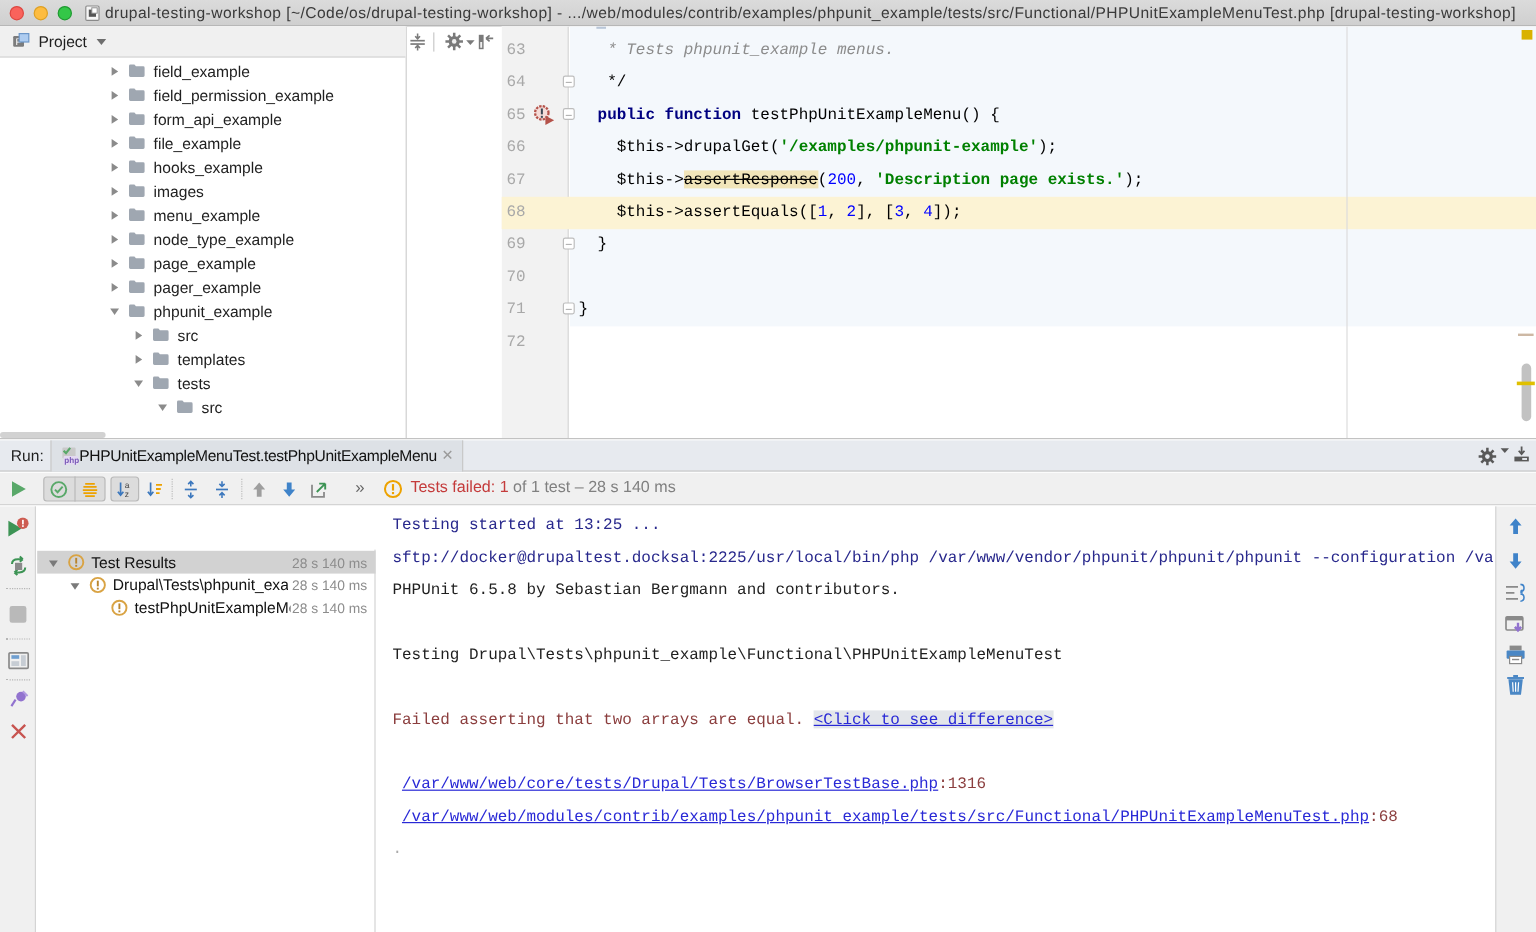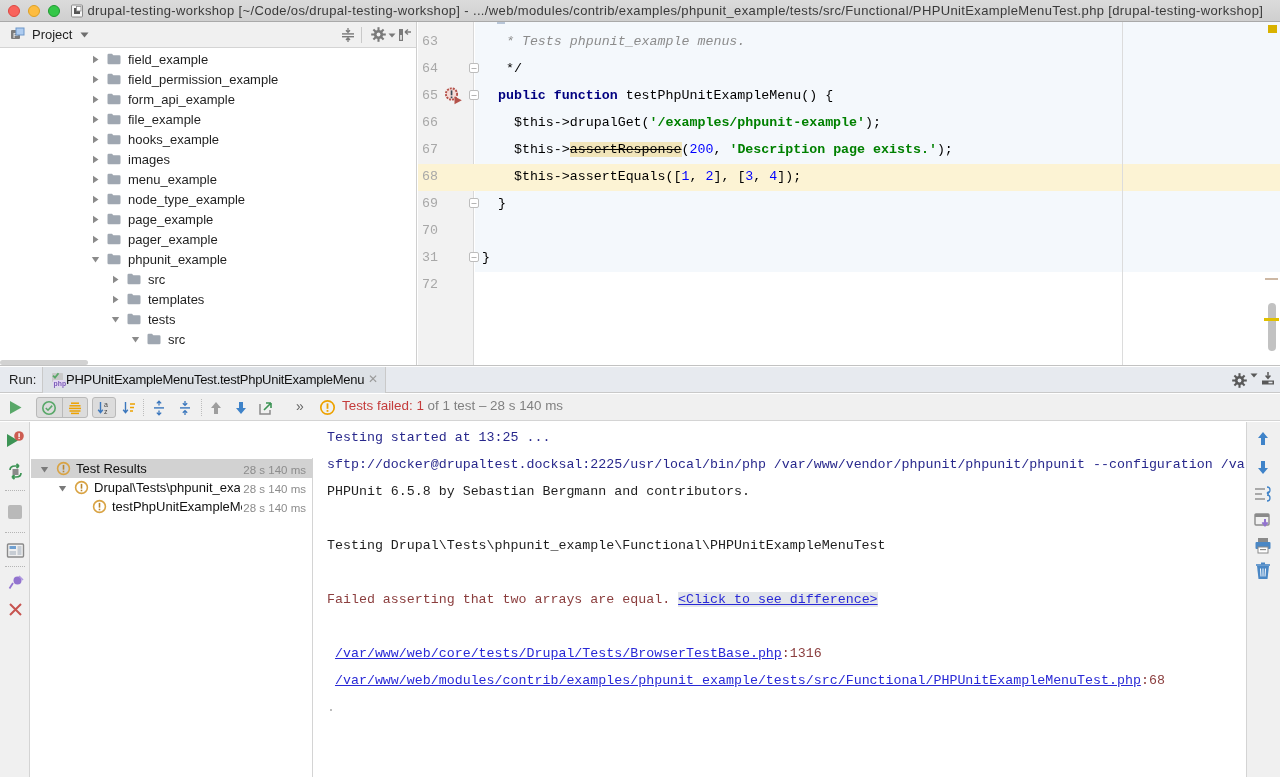--- a/index.html
+++ b/index.html
@@ -6,21 +6,21 @@
   html,body { width:1280px; height:777px; overflow:hidden; font-family:"Liberation Sans",sans-serif; background:#fff; }
   .abs { position:absolute; }
   #stage { position:relative; width:1280px; height:777px; }
   
   #titlebar { position:absolute; left:0; top:0; width:1280px; height:22px;
     background:linear-gradient(#dbdbdb,#cfcfcf); border-bottom:1px solid #a9a9a9;
     display:flex; align-items:center; }
   .tl { width:12px; height:12px; border-radius:50%; margin-top:0px; }
   #title-text { font-size:13px; color:#3a3a3a; margin-left:4px; white-space:nowrap; letter-spacing:0.36px;}
   
-  #proj { position:absolute; left:0; top:22px; width:417px; height:343px; background:#fff; border-right:1px solid #cfcfcf;}
+  #proj { position:absolute; left:0; top:22px; width:339px; height:343px; background:#fff; border-right:1px solid #cfcfcf;}
   #proj-header { position:absolute; left:0; top:0; width:100%; height:26px; background:#f0f0f0; border-bottom:1px solid #d4d4d4; display:flex; align-items:center;}
   #tree { position:absolute; left:0; top:27px; width:100%; height:316px; overflow:hidden; }
   .trow { height:20px; display:flex; align-items:center; font-size:13px; color:#1f1f1f; white-space:nowrap;}
   .chev { width:12px; margin-right:5px; display:flex; justify-content:center; }
   .fico { width:16px; height:16px; margin-right:6px; position:relative; }
   
   #editor { position:absolute; left:418px; top:22px; width:862px; height:343px; background:#fff; overflow:hidden; font-family:"Liberation Mono",monospace; font-size:13.3px;}
   #ed-blue { position:absolute; left:57px; top:0; right:0; height:250px; background:#f4f8fc; }
   #ed-gutter { position:absolute; left:0; top:0; width:56px; height:343px; background:#f2f2f2; border-right:1px solid #d8d8d8;}
   #curline { position:absolute; left:0; top:142px; width:862px; height:27px; background:#fcf3d4; }
@@ -286,21 +286,21 @@
     <div id="margin-line"></div>
     <div id="ed-lines">
         <div class="lnum" style="top:6px">63</div>
         <div class="lnum" style="top:33px">64</div>
         <div class="lnum" style="top:60px">65</div>
         <div class="lnum" style="top:87px">66</div>
         <div class="lnum" style="top:114px">67</div>
         <div class="lnum" style="top:141px">68</div>
         <div class="lnum" style="top:168px">69</div>
         <div class="lnum" style="top:195px">70</div>
-        <div class="lnum" style="top:222px">31</div>
+        <div class="lnum" style="top:222px">71</div>
         <div class="lnum" style="top:249px">72</div>
         <div class="cline" style="top:-21px"></div>
         <div class="cline" style="top:6px"><span class="cmt">   * Tests phpunit_example menus.</span></div>
         <div class="cline" style="top:33px"><span>   */</span></div>
         <div class="cline" style="top:60px"><span>  </span><span class="kw">public function</span><span> testPhpUnitExampleMenu() {</span></div>
         <div class="cline" style="top:87px"><span>    $this-&gt;drupalGet(</span><span class="str">'/examples/phpunit-example'</span><span>);</span></div>
         <div class="cline" style="top:114px"><span>    $this-&gt;</span><span class="depr">assertResponse</span><span>(</span><span class="num">200</span><span>, </span><span class="str">'Description page exists.'</span><span>);</span></div>
         <div class="cline" style="top:141px"><span>    $this-&gt;assertEquals([</span><span class="num">1</span><span>, </span><span class="num">2</span><span>], [</span><span class="num">3</span><span>, </span><span class="num">4</span><span>]);</span></div>
         <div class="cline" style="top:168px"><span>  }</span></div>
         <div class="cline" style="top:195px"></div>

